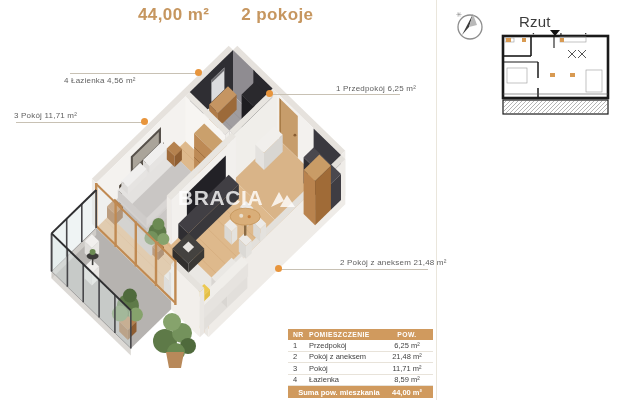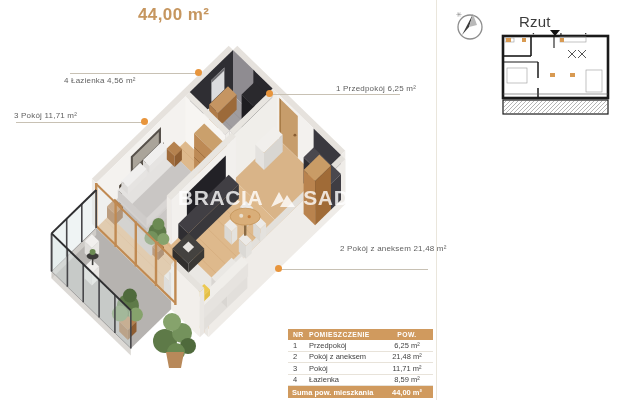--- a/index.html
+++ b/index.html
@@ -35,21 +35,21 @@
 
   
   .area-table{left:288px;top:329px;width:145px;font-size:7.5px;color:#434343;}
   .t-head,.t-foot{background:#d09a5e;color:#ffffff;display:flex;align-items:center;}
   .t-head{height:11px;font-size:6.8px;font-weight:700;letter-spacing:.4px;}
   .t-row{display:flex;align-items:center;height:10.5px;border-bottom:1px solid #e8e3da;background:#fff;}
   .t-foot{height:12px;font-weight:700;}
   .c-nr{width:16px;padding-left:5px;}
   .c-name{flex:1;text-align:left;}
   .c-pow{width:42px;text-align:center;padding-right:5px;}
-  .foot-label{flex:1;padding-left:4px;}
+  .foot-label{flex:1;text-align:center;padding-left:4px;}
 </style>
 </head>
 <body>
 
 <svg id="scene" class="abs" width="620" height="400" viewBox="0 0 620 400">
     <polygon points="228.7,45.8 233,50 96.2,183 91.9,178.8" fill="#e6e2dd"></polygon>
     <polygon points="91.9,178.8 96.2,183 96.2,228 91.9,223.8" fill="#efece8"></polygon>
     <polygon points="233,50 96.2,183 96.2,228 233,95" fill="#f4f2ef"></polygon>
     <polygon points="233,50 189.8,92 189.8,137 233,95" fill="#2f2e33"></polygon>
     <polygon points="224.4,67.4 211.4,80 211.4,102 224.4,89.4" fill="#dcdcde"></polygon>
@@ -236,42 +236,42 @@
     <circle cx="176" cy="352" r="9" fill="#6b8a52"></circle>
     <polygon points="166,352 184,352 181,368 169,368" fill="#b8895a"></polygon>
   </svg>
 
 <div class="abs watermark">
   <span>BRACIA</span>
   <svg width="24" height="17" viewBox="0 0 24 17">
     <polygon points="0,17 8,2 13,11" fill="rgba(255,255,255,.8)"></polygon>
     <polygon points="9,17 16,5 24,17" fill="rgba(255,255,255,.8)"></polygon>
   </svg>
-  <span>SADURS</span>
 </div>
 
 <div class="abs title">
   <span>44,00 m²</span>
+  <span>2 pokoje</span>
 </div>
 
 <div class="abs vdivider"></div>
 
 <div class="abs plan-label" style="left:64px;top:76px">4 Łazienka 4,56 m²</div>
 <div class="abs leader" style="left:70px;top:73px;width:126px"></div>
 <div class="abs dot" style="left:195px;top:69px"></div>
 
 <div class="abs plan-label" style="left:14px;top:111px">3 Pokój 11,71 m²</div>
 <div class="abs leader" style="left:16px;top:122px;width:126px"></div>
 <div class="abs dot" style="left:141px;top:118px"></div>
 
 <div class="abs plan-label" style="left:336px;top:84px">1 Przedpokój 6,25 m²</div>
 <div class="abs leader" style="left:271px;top:94px;width:129px"></div>
 <div class="abs dot" style="left:266px;top:90px"></div>
 
-<div class="abs plan-label" style="left:340px;top:244px">2 Pokój z aneksem 21,48 m²</div>
+<div class="abs plan-label" style="left:340px;top:258px">2 Pokój z aneksem 21,48 m²</div>
 <div class="abs leader" style="left:280px;top:269px;width:148px"></div>
 <div class="abs dot" style="left:275px;top:265px"></div>
 
 <svg class="abs" style="left:452px;top:7px" width="36" height="36" viewBox="0 0 36 36">
   <circle cx="18" cy="20" r="12" fill="none" stroke="#8d8d8d" stroke-width="1.3"></circle>
   <polygon points="21,7 10,28 17,20" fill="#3b3b3b"></polygon>
   <polygon points="21,7 17,20 25,18" fill="#b9b9b9"></polygon>
   <text x="4" y="10" font-size="7" fill="#8d8d8d">✳</text>
 </svg>
 

